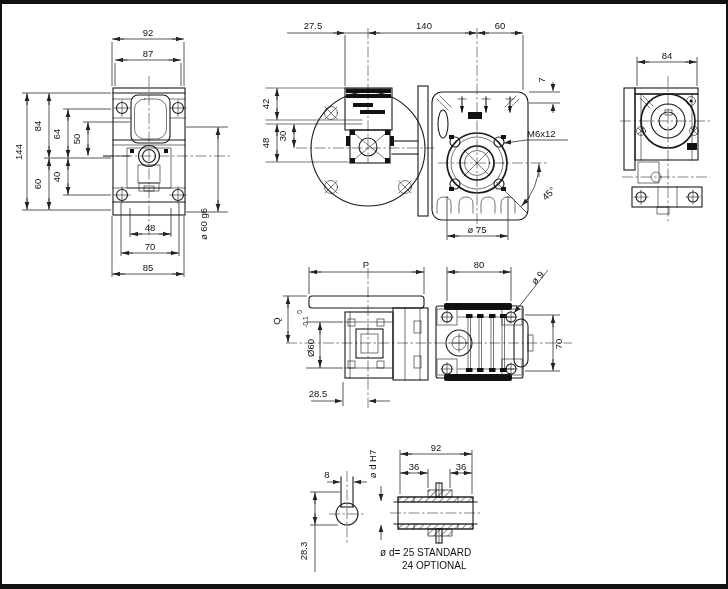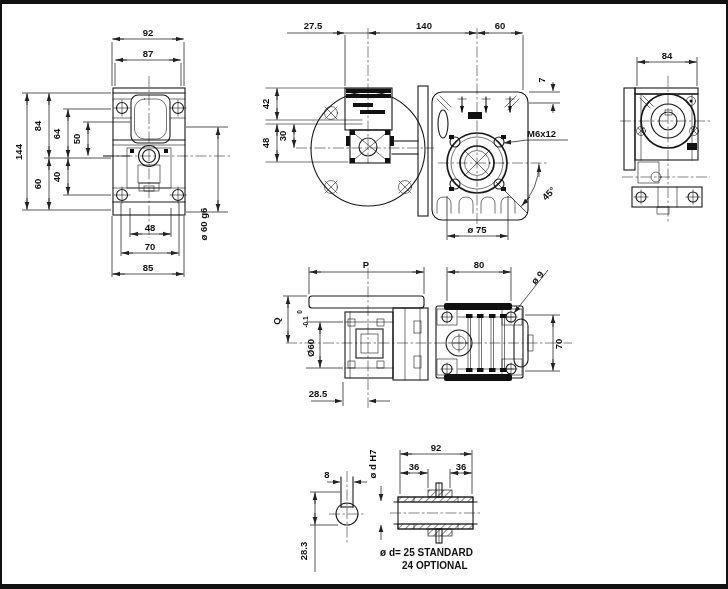--- a/index.html
+++ b/index.html
@@ -1,17 +1,17 @@
 <!DOCTYPE html>
 <html><head>
 <meta charset="utf-8">
 <style>
   html,body{margin:0;padding:0;background:#e8e8e8;}
   #stage{position:relative;width:728px;height:589px;background:#ffffff;overflow:hidden;
-         font-family:"Liberation Sans","DejaVu Sans",sans-serif;font-weight:bold;}
+         font-family:"Liberation Sans","DejaVu Sans",sans-serif;}
   svg{display:block}
   .ol{fill:none;stroke:#1a1a1a;stroke-width:1.1;stroke-linecap:square}
   .ol2{fill:none;stroke:#1a1a1a;stroke-width:1.7;stroke-linecap:square}
   .thin{fill:none;stroke:#1a1a1a;stroke-width:0.6;stroke-linecap:square}
   .dim{fill:none;stroke:#222222;stroke-width:0.75;stroke-linecap:butt}
   .cl{fill:none;stroke:#333333;stroke-width:0.6;stroke-dasharray:11 2.5 2.5 2.5}
   .blk{fill:#111111;stroke:none}
   .hat{fill:url(#h);stroke:#1a1a1a;stroke-width:0.7}
   text{fill:#111111;font-family:"Liberation Sans","DejaVu Sans",sans-serif;font-size:9.5px}
   text.mid{text-anchor:middle}

